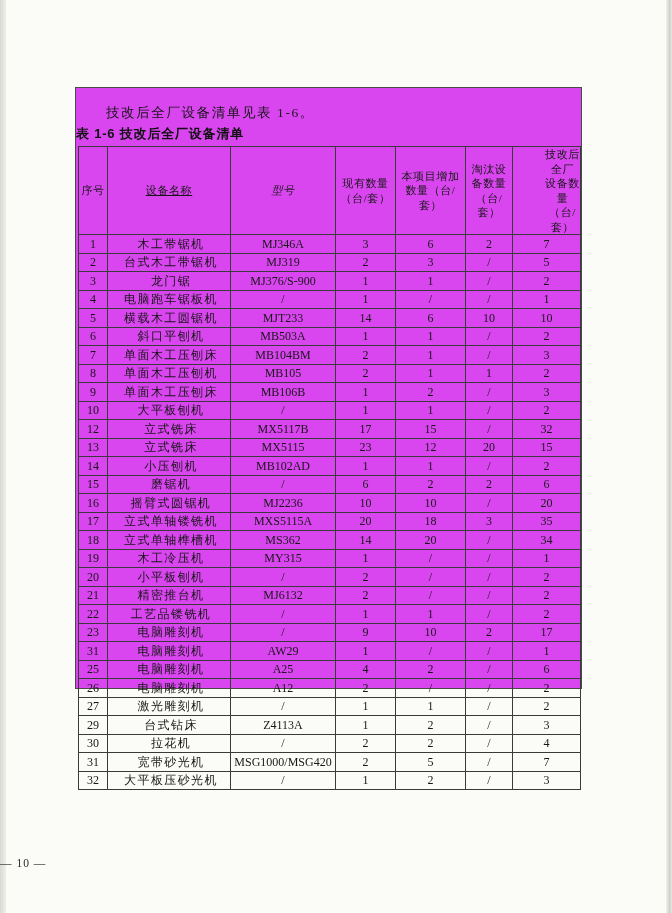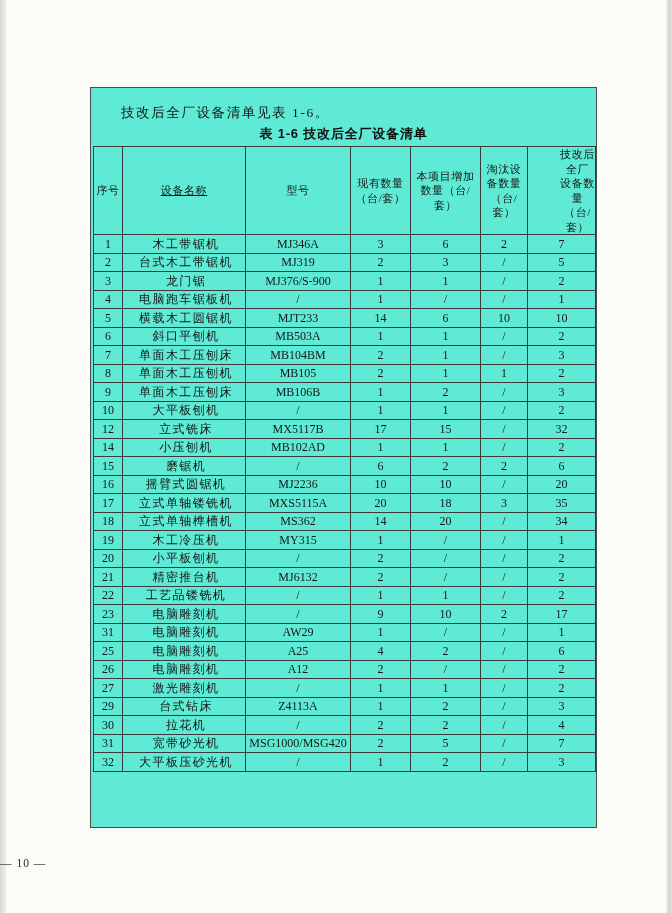--- a/index.html
+++ b/index.html
@@ -21,35 +21,34 @@
     position: absolute; left: 0; top: 0; width: 6px; height: 100%;
     background: linear-gradient(90deg, #d9dad4, #eeefe9);
   }
   .edge-right {
     position: absolute; right: 0; top: 0; width: 6px; height: 100%;
     background: linear-gradient(270deg, #e7e8e2, #cfd0ca 40%, #f2f3ed);
   }
   
   .frame {
     position: absolute;
-    left: 90px; top: 87px;
-    width: 507px; height: 741px;
+    left: 75px; top: 87px;
+    width: 507px; height: 602px;
     border: 1px solid #4a4a4a;
-    background: #5eead4;
+    background: #d946ef;
   }
   .intro-line {
     margin: 15px 10px 0 30px;
     font-size: 13.5px;
     line-height: 20px;
     letter-spacing: 1.6px;
     color: #161616;
   }
   .table-title {
     margin-top: 3px;
-    text-align: center;
     font-family: "Liberation Sans", "DejaVu Sans", sans-serif;
     font-weight: bold;
     font-size: 13px;
     line-height: 16px;
     letter-spacing: 0.8px;
     color: #111;
   }
   table.equipment {
     margin: 4px 0 0 2px;
     width: 503px;
@@ -73,21 +72,21 @@
     white-space: pre-line;
   }
   table.equipment td {
     height: 18.5px;
     font-size: 12px;
     line-height: 14px;
   }
   td.c1 { text-align: left; padding-left: 4px; letter-spacing: 1.4px; font-family: Liberation Serif, serif; }
   th.c0 { width: 29px;  font-size: 12px; }
   th.c1 { width: 123px; font-size: 12px; letter-spacing: 1.2px; text-decoration: underline; }
-  th.c2 { width: 105px; font-size: 12px; letter-spacing: 1.2px; }
+  th.c2 { width: 105px; font-size: 12px; letter-spacing: 1.2px; font-style: italic; }
   th.c3 { width: 60px; }
   th.c4 { width: 70px; }
   th.c5 { width: 47px; }
   th.c6 { width: 68px; padding-left: 32px; }
   .page-number {
     position: absolute;
     left: 0; top: 857px;
     width: 100%;
     text-align: left;
     font-size: 11.5px;
@@ -219,20 +218,29 @@
           <tr>
             <td class="c0">12</td>
             <td class="c1">立式铣床</td>
             <td class="c2">MX5117B</td>
             <td class="c3">17</td>
             <td class="c4">15</td>
             <td class="c5">/</td>
             <td class="c6">32</td>
           </tr>
           <tr>
+            <td class="c0">13</td>
+            <td class="c1">立式铣床</td>
+            <td class="c2">MX5115</td>
+            <td class="c3">23</td>
+            <td class="c4">12</td>
+            <td class="c5">20</td>
+            <td class="c6">15</td>
+          </tr>
+          <tr>
             <td class="c0">14</td>
             <td class="c1">小压刨机</td>
             <td class="c2">MB102AD</td>
             <td class="c3">1</td>
             <td class="c4">1</td>
             <td class="c5">/</td>
             <td class="c6">2</td>
           </tr>
           <tr>
             <td class="c0">15</td>

